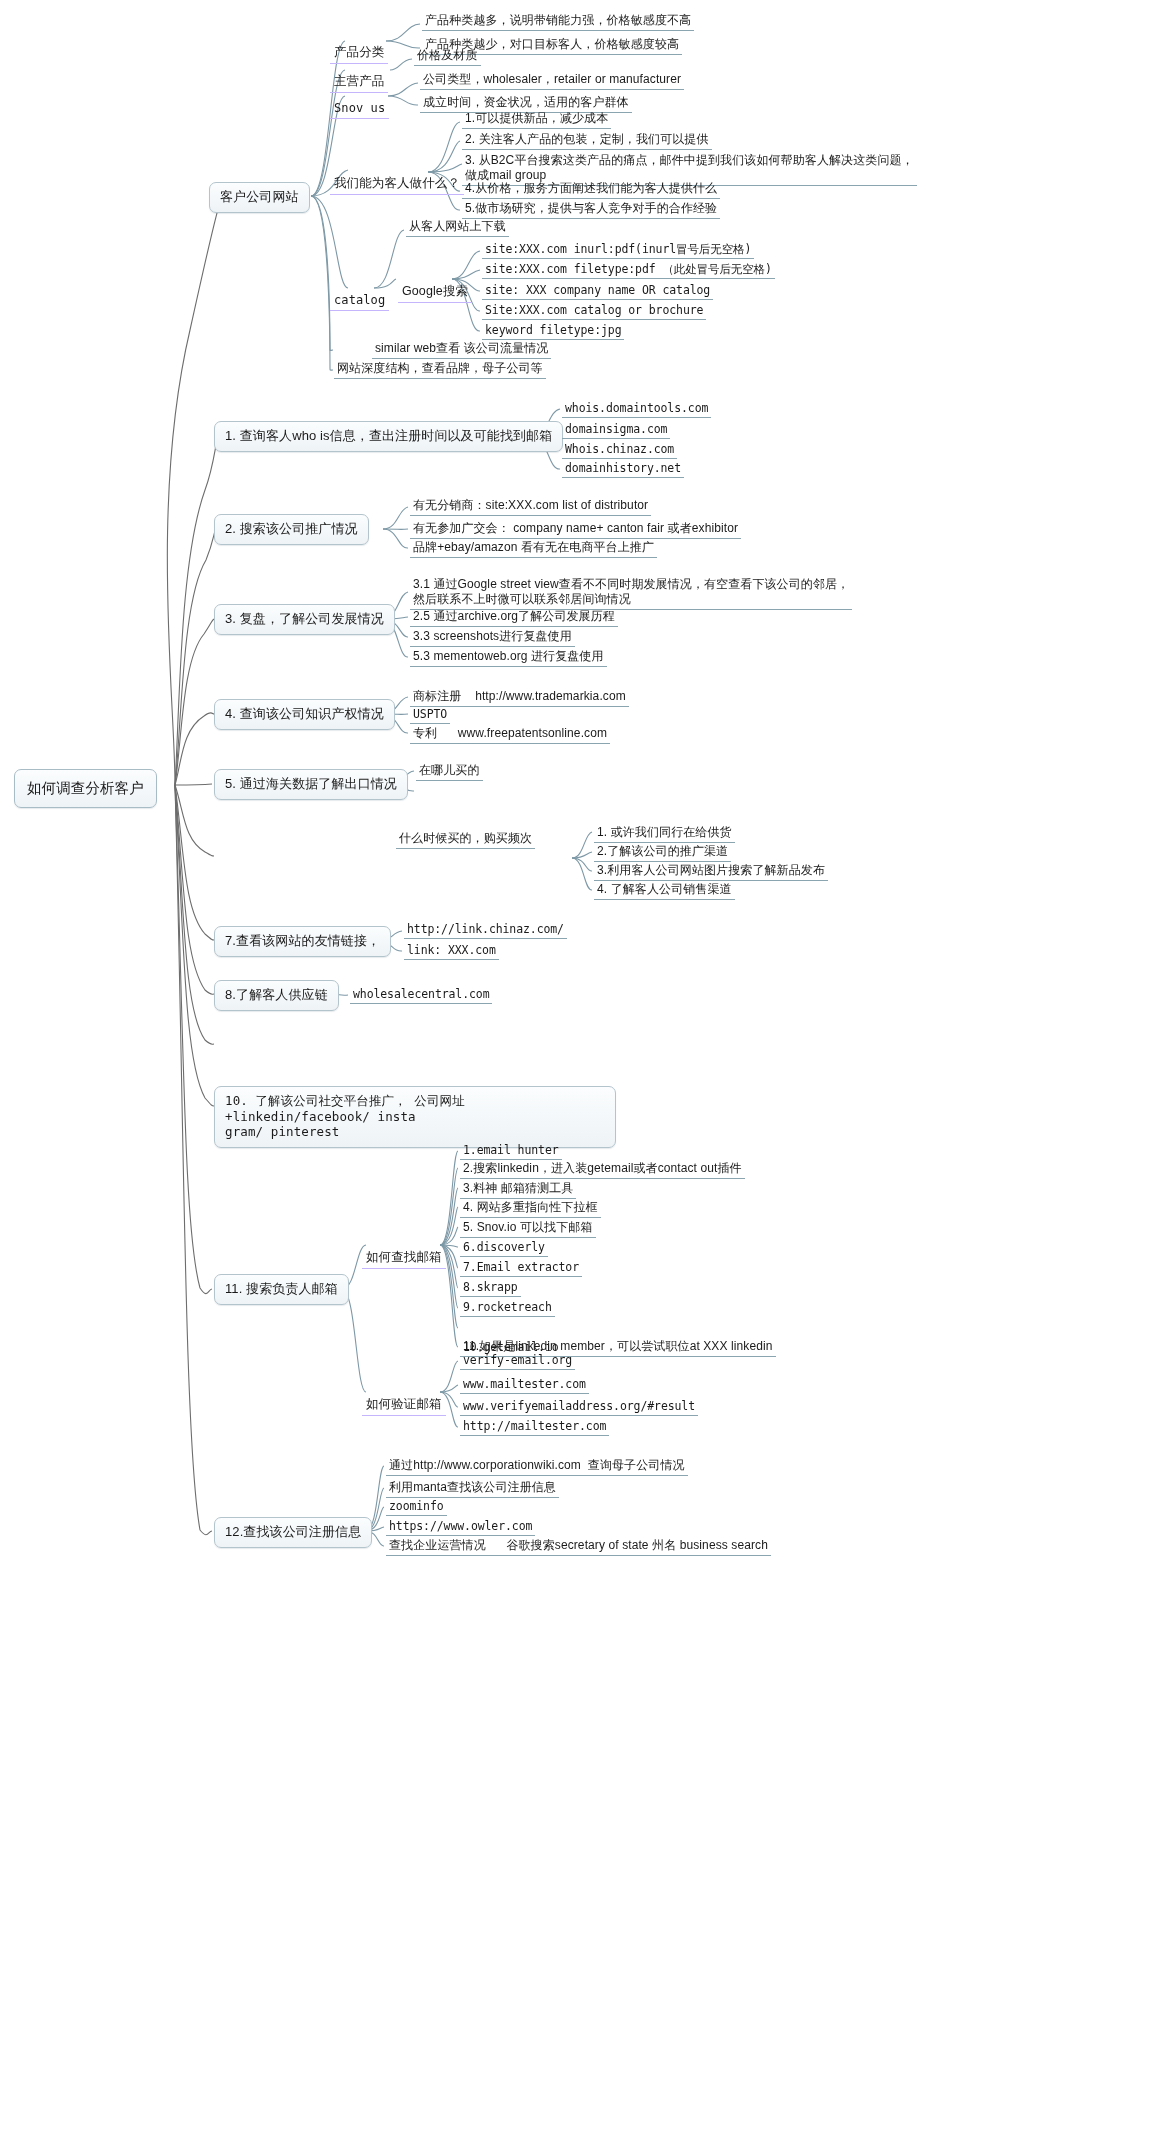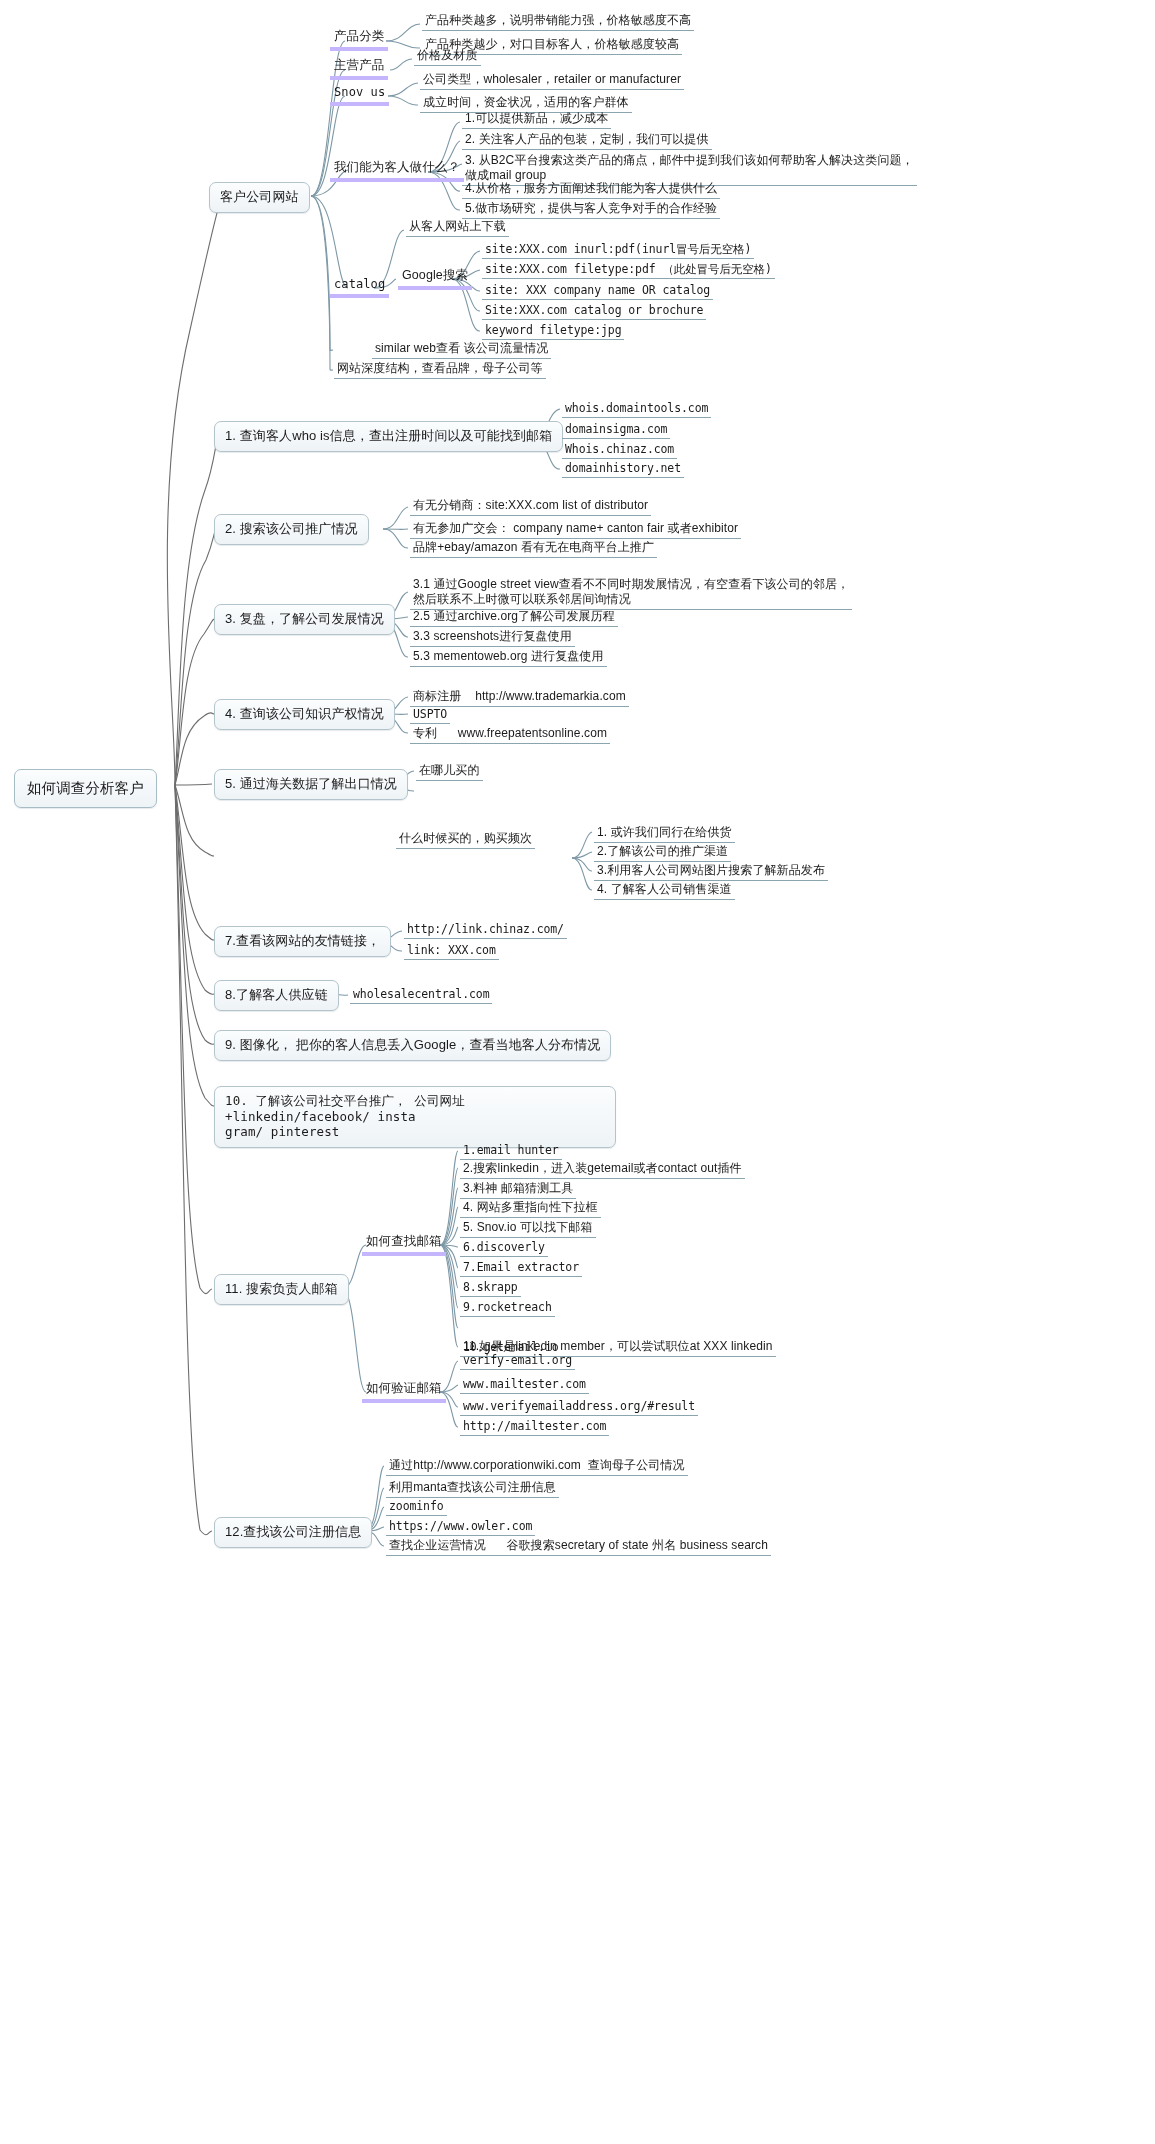--- a/index.html
+++ b/index.html
@@ -31,23 +31,24 @@
     padding:1px 3px 2px 3px;
     font-size:12px;
   }
   .leaf.mono{
     font-family:"DejaVu Sans Mono","Liberation Mono",monospace;
     font-size:11.5px;
     letter-spacing:-0.1px;
   }
   
   .branch{
-    border-bottom:4px solid #c4b5fd;
+    border-bottom:1px solid #c4b5fd;
     padding:1px 4px 2px 4px;
     font-size:12.5px;
+    margin-top:16px;
   }
   .branch.mono{
     font-family:"DejaVu Sans Mono","Liberation Mono",monospace;
     font-size:12px;
   }
   
   .box{
     border:1px solid #b3c4cc;
     border-radius:7px;
     background:linear-gradient(180deg,#fbfdfe 0%,#eef3f6 100%);
@@ -248,21 +249,20 @@
 <div class="node leaf" style="left:594px;top:862px;">3.利用客人公司网站图片搜索了解新品发布</div>
 <div class="node leaf" style="left:594px;top:881px;">4. 了解客人公司销售渠道</div>
 
 <div class="node box" style="left:214px;top:926px;">7.查看该网站的友情链接，</div>
 <div class="node leaf mono" style="left:404px;top:921px;">http://link.chinaz.com/</div>
 <div class="node leaf mono" style="left:404px;top:942px;">link: XXX.com</div>
 
 <div class="node box" style="left:214px;top:980px;">8.了解客人供应链</div>
 <div class="node leaf mono" style="left:350px;top:986px;">wholesalecentral.com</div>
 
-<div class="node box" style="left:214px;top:1030px;">9. 图像化， 把你的客人信息丢入Google，查看当地客人分布情况</div>
 
 <div class="node box mono wrap2" style="left:214px;top:1086px;max-width:380px;">10. 了解该公司社交平台推广， 公司网址+linkedin/facebook/ insta
 gram/ pinterest</div>
 
 <div class="node box" style="left:214px;top:1274px;">11. 搜索负责人邮箱</div>
 
 <div class="node branch" style="left:362px;top:1233px;">如何查找邮箱</div>
 <div class="node leaf mono" style="left:460px;top:1142px;">1.email hunter</div>
 <div class="node leaf mixed" style="left:460px;top:1160px;">2.搜索linkedin，进入装getemail或者contact out插件</div>
 <div class="node leaf mixed" style="left:460px;top:1180px;">3.料神 邮箱猜测工具</div>

